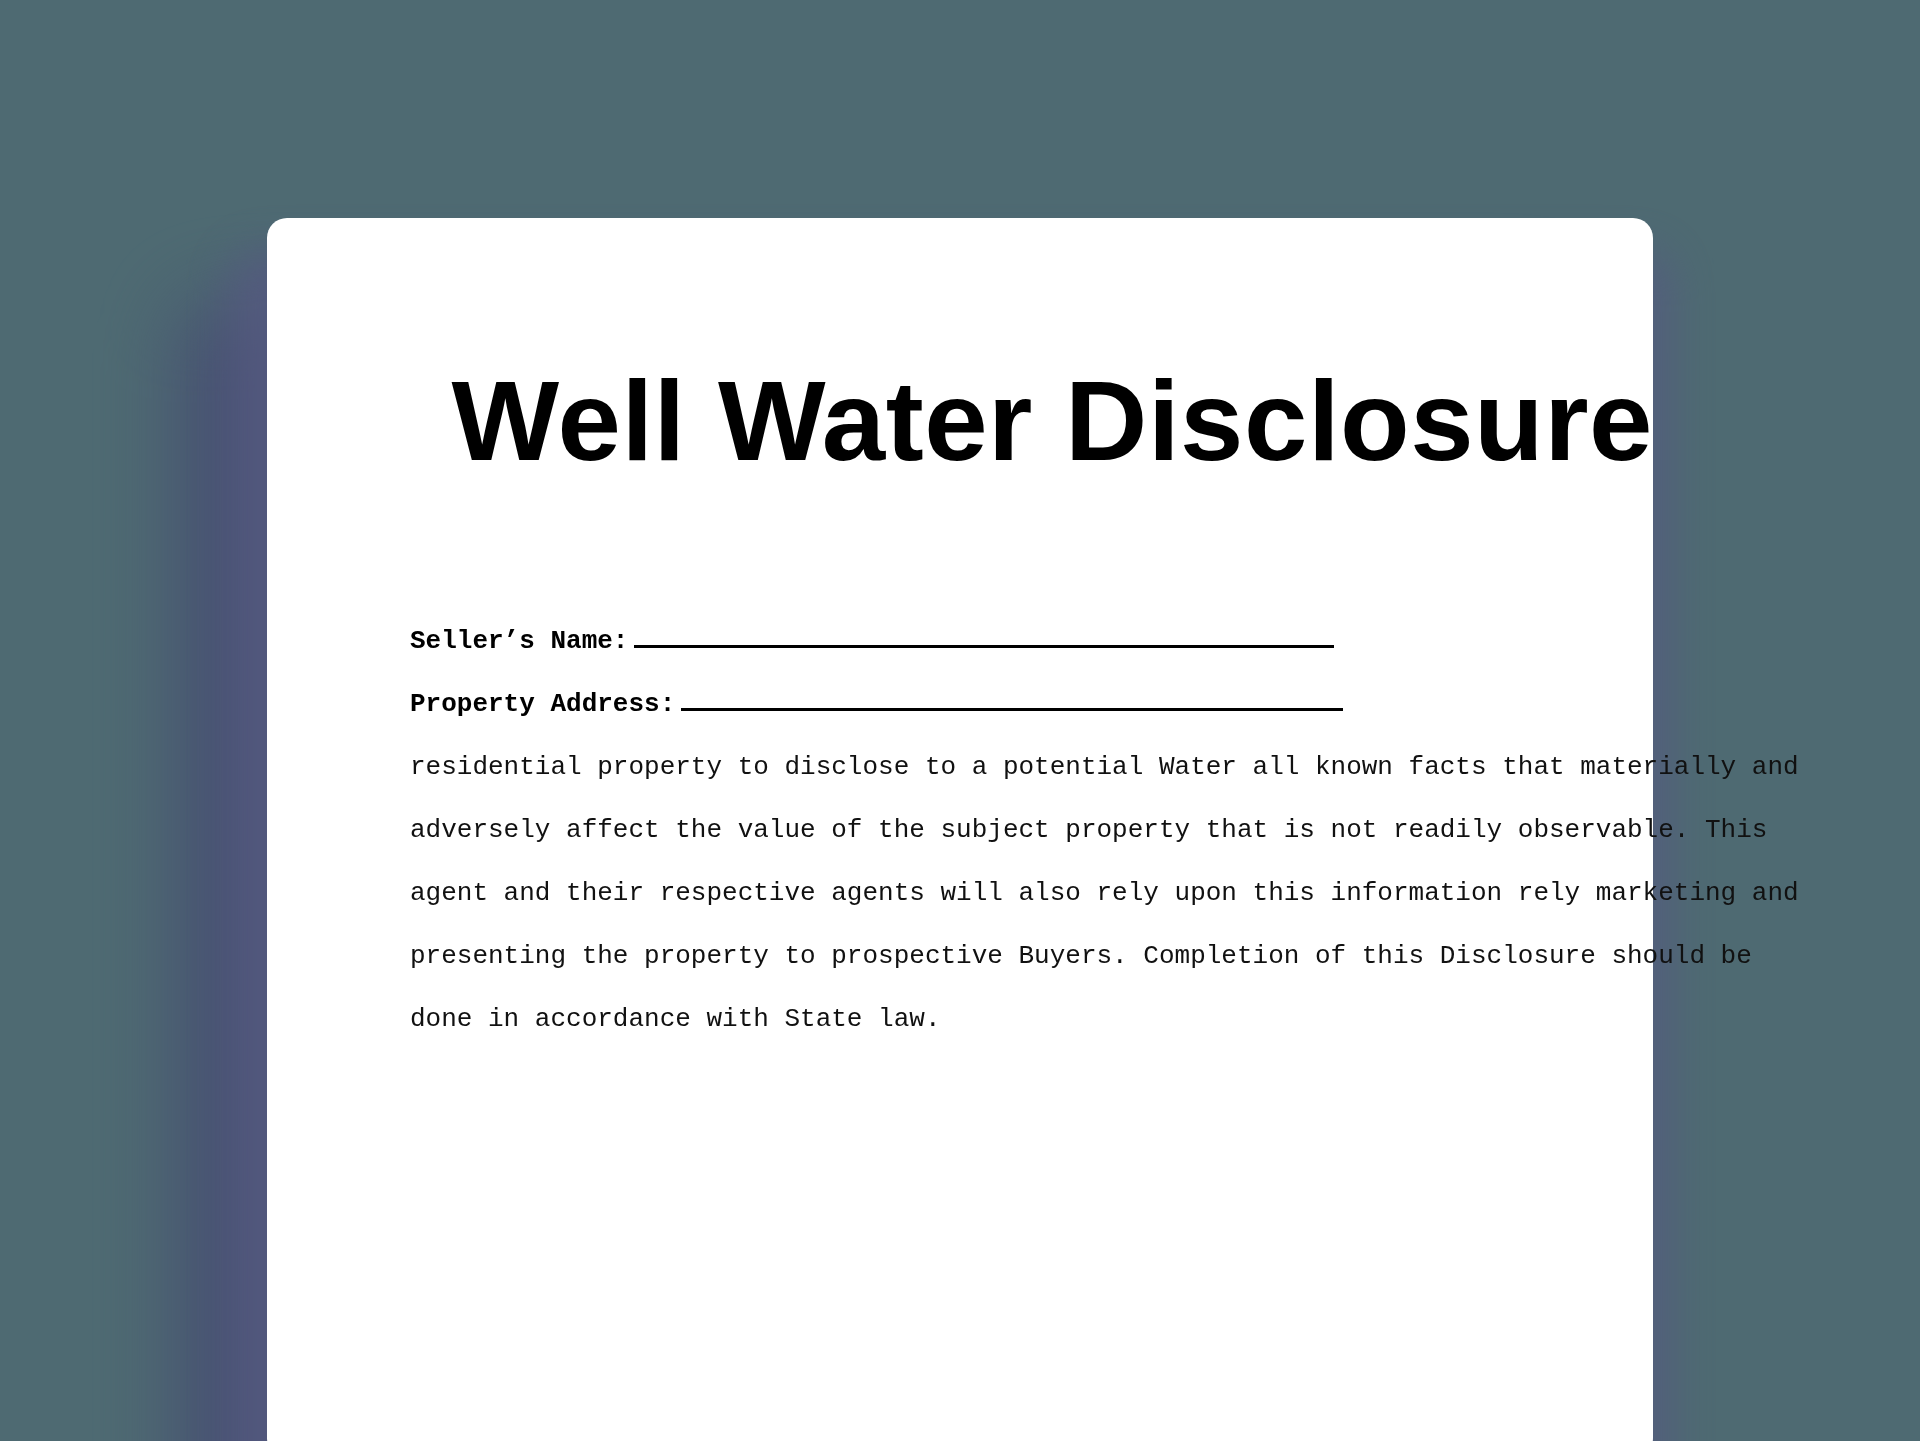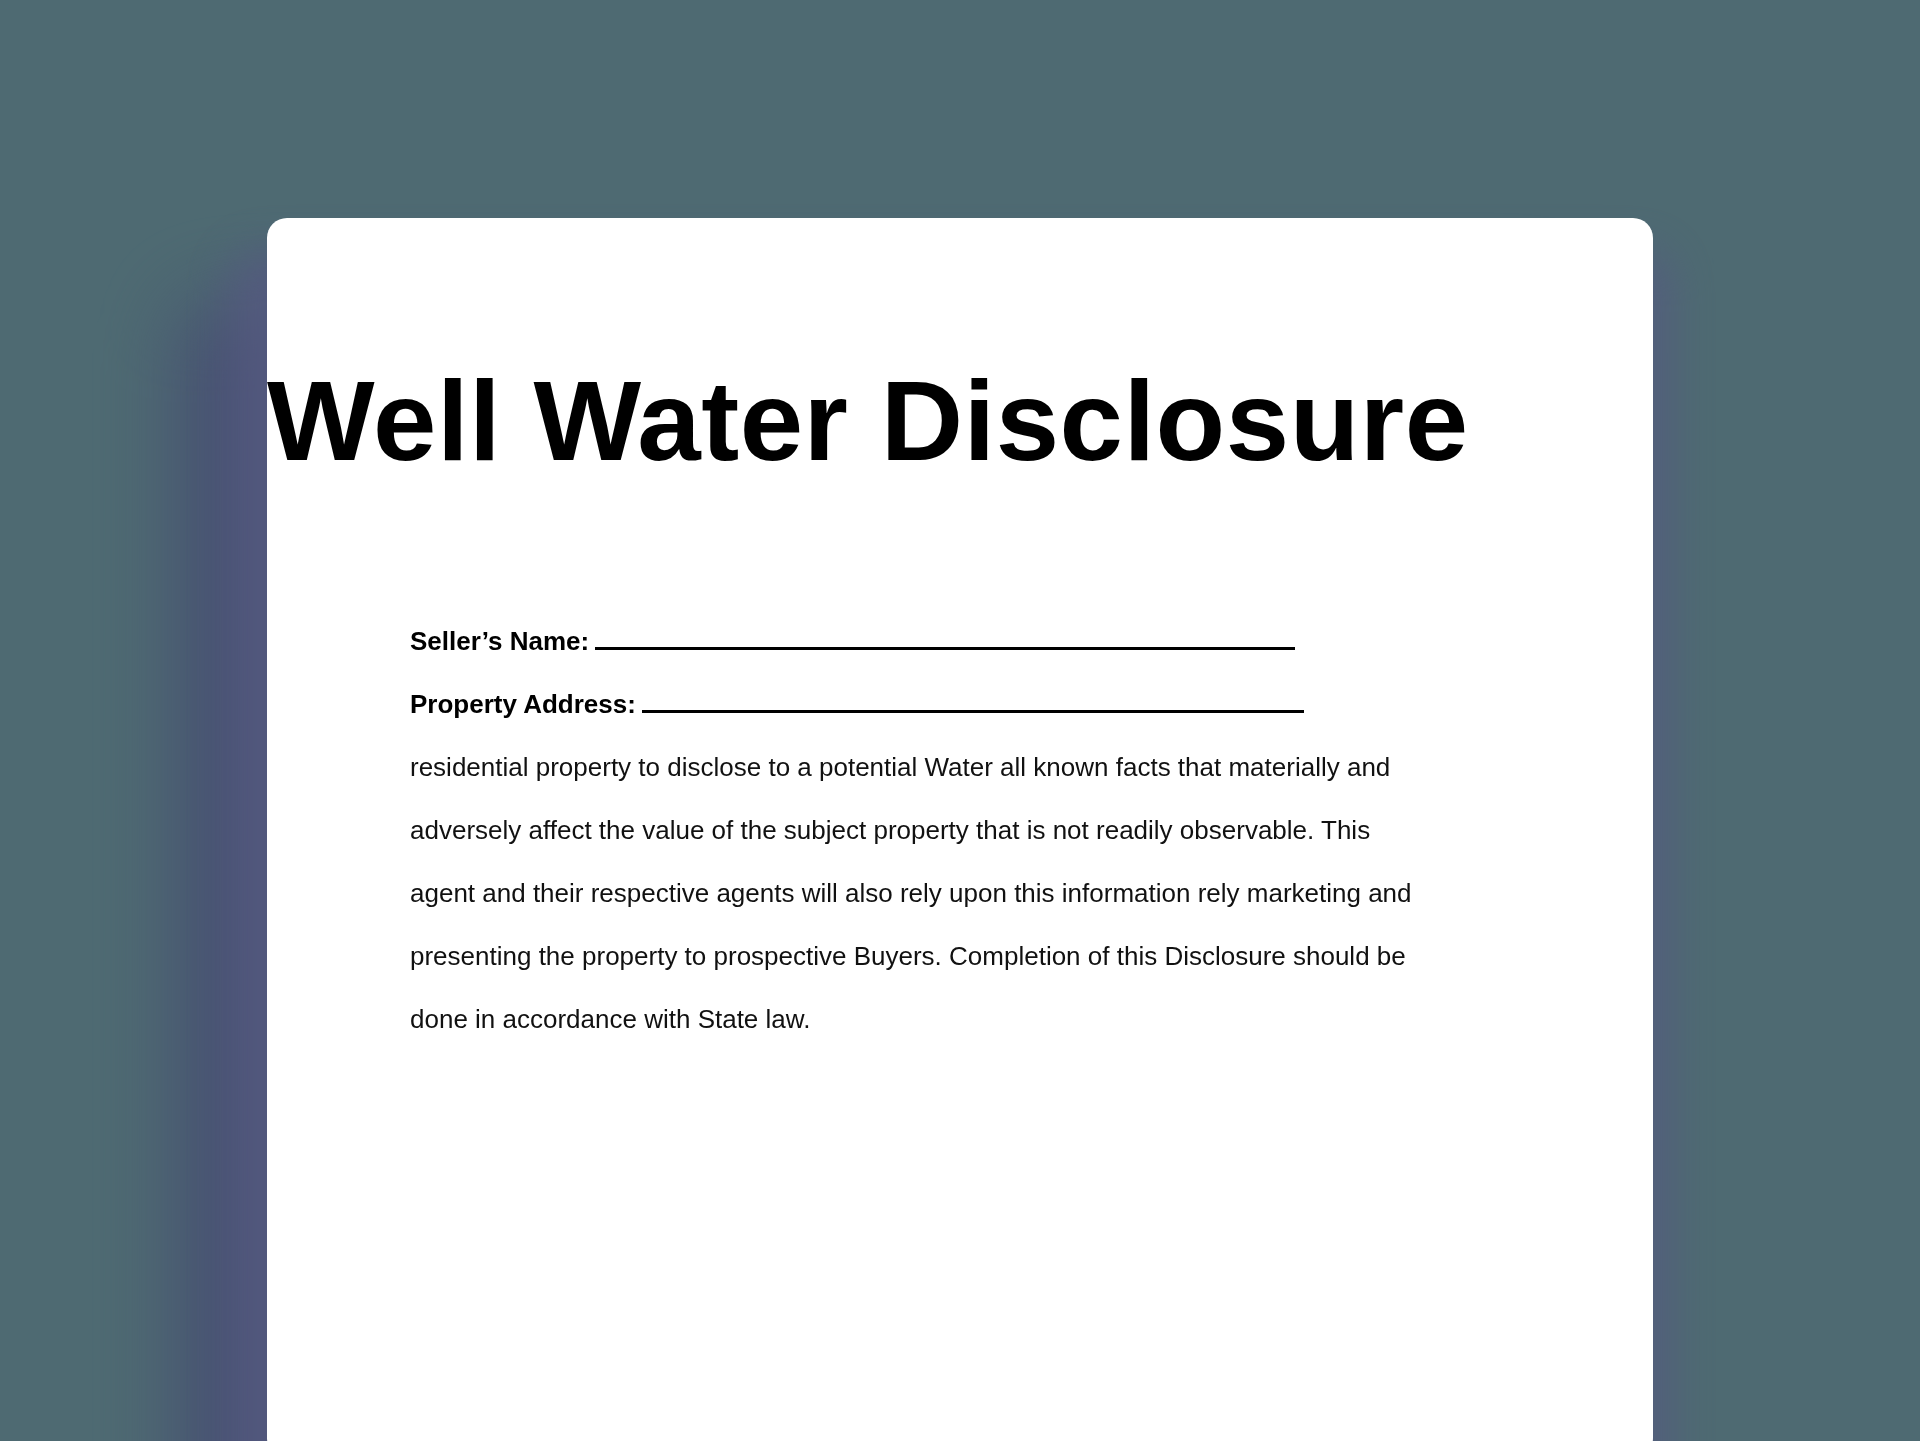--- a/index.html
+++ b/index.html
@@ -48,36 +48,36 @@
     background: #ffffff;
     border-radius: 20px;
     box-sizing: border-box;
     border-bottom: 1px solid #eeeeee;
   }
   .title {
     position: absolute;
     left: 0;
     right: 0;
     top: 146px;
-    text-align: left;
+    text-align: right;
     font-family: "Liberation Sans", sans-serif;
     font-weight: 700;
     font-size: 114px;
     line-height: 114px;
     letter-spacing: 0.5px;
     color: #000000;
     margin: 0;
     white-space: nowrap;
   }
   .body {
     position: absolute;
     left: 143px;
     top: 392px;
     width: 1200px;
-    font-family: Liberation Sans, sans-serif;
+    font-family: Liberation Mono, monospace;
     font-size: 26px;
     color: #111111;
   }
   .line {
     height: 63px;
     line-height: 63px;
     white-space: nowrap;
   }
   .label {
     font-weight: 700;

